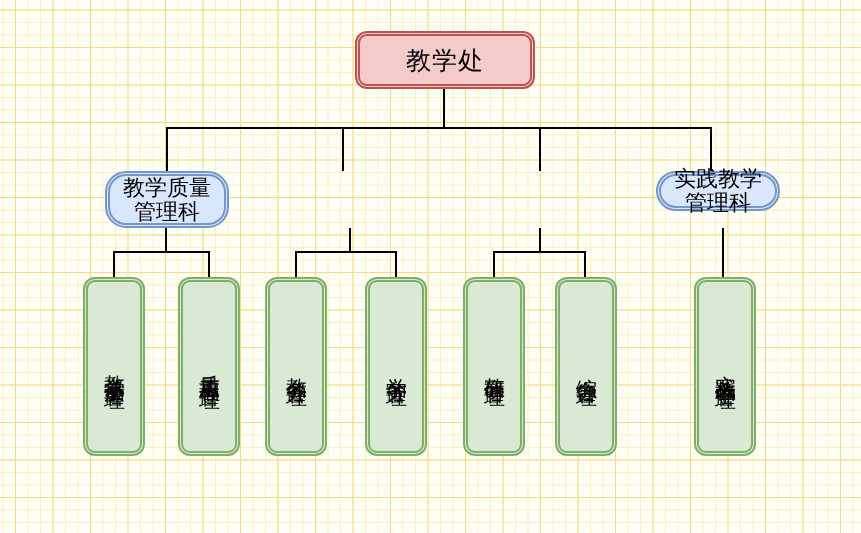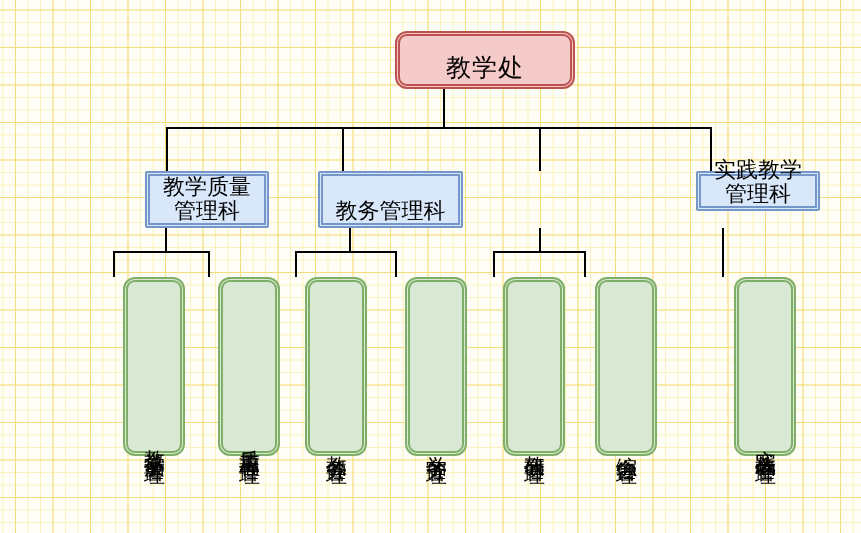--- a/index.html
+++ b/index.html
@@ -17,29 +17,29 @@
       linear-gradient(to right, #f3dd7c 1px, transparent 1px),
       linear-gradient(to bottom, #f3dd7c 1px, transparent 1px),
       linear-gradient(to right, #faf1bd 1px, transparent 1px),
       linear-gradient(to bottom, #faf1bd 1px, transparent 1px);
     background-size: 37.5px 37.5px, 37.5px 37.5px, 12.5px 12.5px, 12.5px 12.5px;
     background-position: 15px 0, 0 9.5px, 2.5px 0, 0 9.5px;
   }
   .line { position:absolute; background:#000000; }
   .node {
     position:absolute; box-sizing:border-box;
-    display:flex; align-items:flex-end; justify-content:center;
-    text-align:center; color:#000;margin-left:40px;
+    display:flex; align-items:center; justify-content:center;
+    text-align:center; color:#000;
   }
   .node.root {
     background:#f4cbc9; border:5px double #bc5350; border-radius:12px;
     font-size:25px; letter-spacing:1px;
   }
   .node.dept {
-    background:#d9e7fa; border:5px double #7596c9; border-radius:2px;
+    background:#d9e7fa; border:5px double #7596c9; border-radius:21px;
     font-size:22px; line-height:24px;
   }
   .node.unit {
     background:#d9e9d3; border:5px double #7fae68; border-radius:12px;
   }
   .node.unit .vtext {
     writing-mode: vertical-lr;
     text-orientation: upright;
     font-size:21px; letter-spacing:3px; line-height:1;
   }
@@ -76,23 +76,20 @@
   <div class="node root" style="left:355px; top:31px; width:180px; height:58px;">
     <span>教学处</span>
   </div>
 
   <div class="node dept" style="left:105px; top:171px; width:124px; height:57px;">
     <span>
       <span style="display:block;">教学质量</span>
       <span style="display:block;">管理科</span>
     </span>
   </div>
-  <div class="node dept" style="left:278px; top:171px; width:145px; height:57px;">
-    <span>教务管理科</span>
-  </div>
   <div class="node dept" style="left:656px; top:171px; width:124px; height:40px;">
     <span>
       <span style="display:block;">实践教学</span>
       <span style="display:block;">管理科</span>
     </span>
   </div>
 
   <div class="node unit" style="left:83px; top:277px; width:62px; height:179px;">
     <span class="vtext">教学质量管理</span>
   </div>

